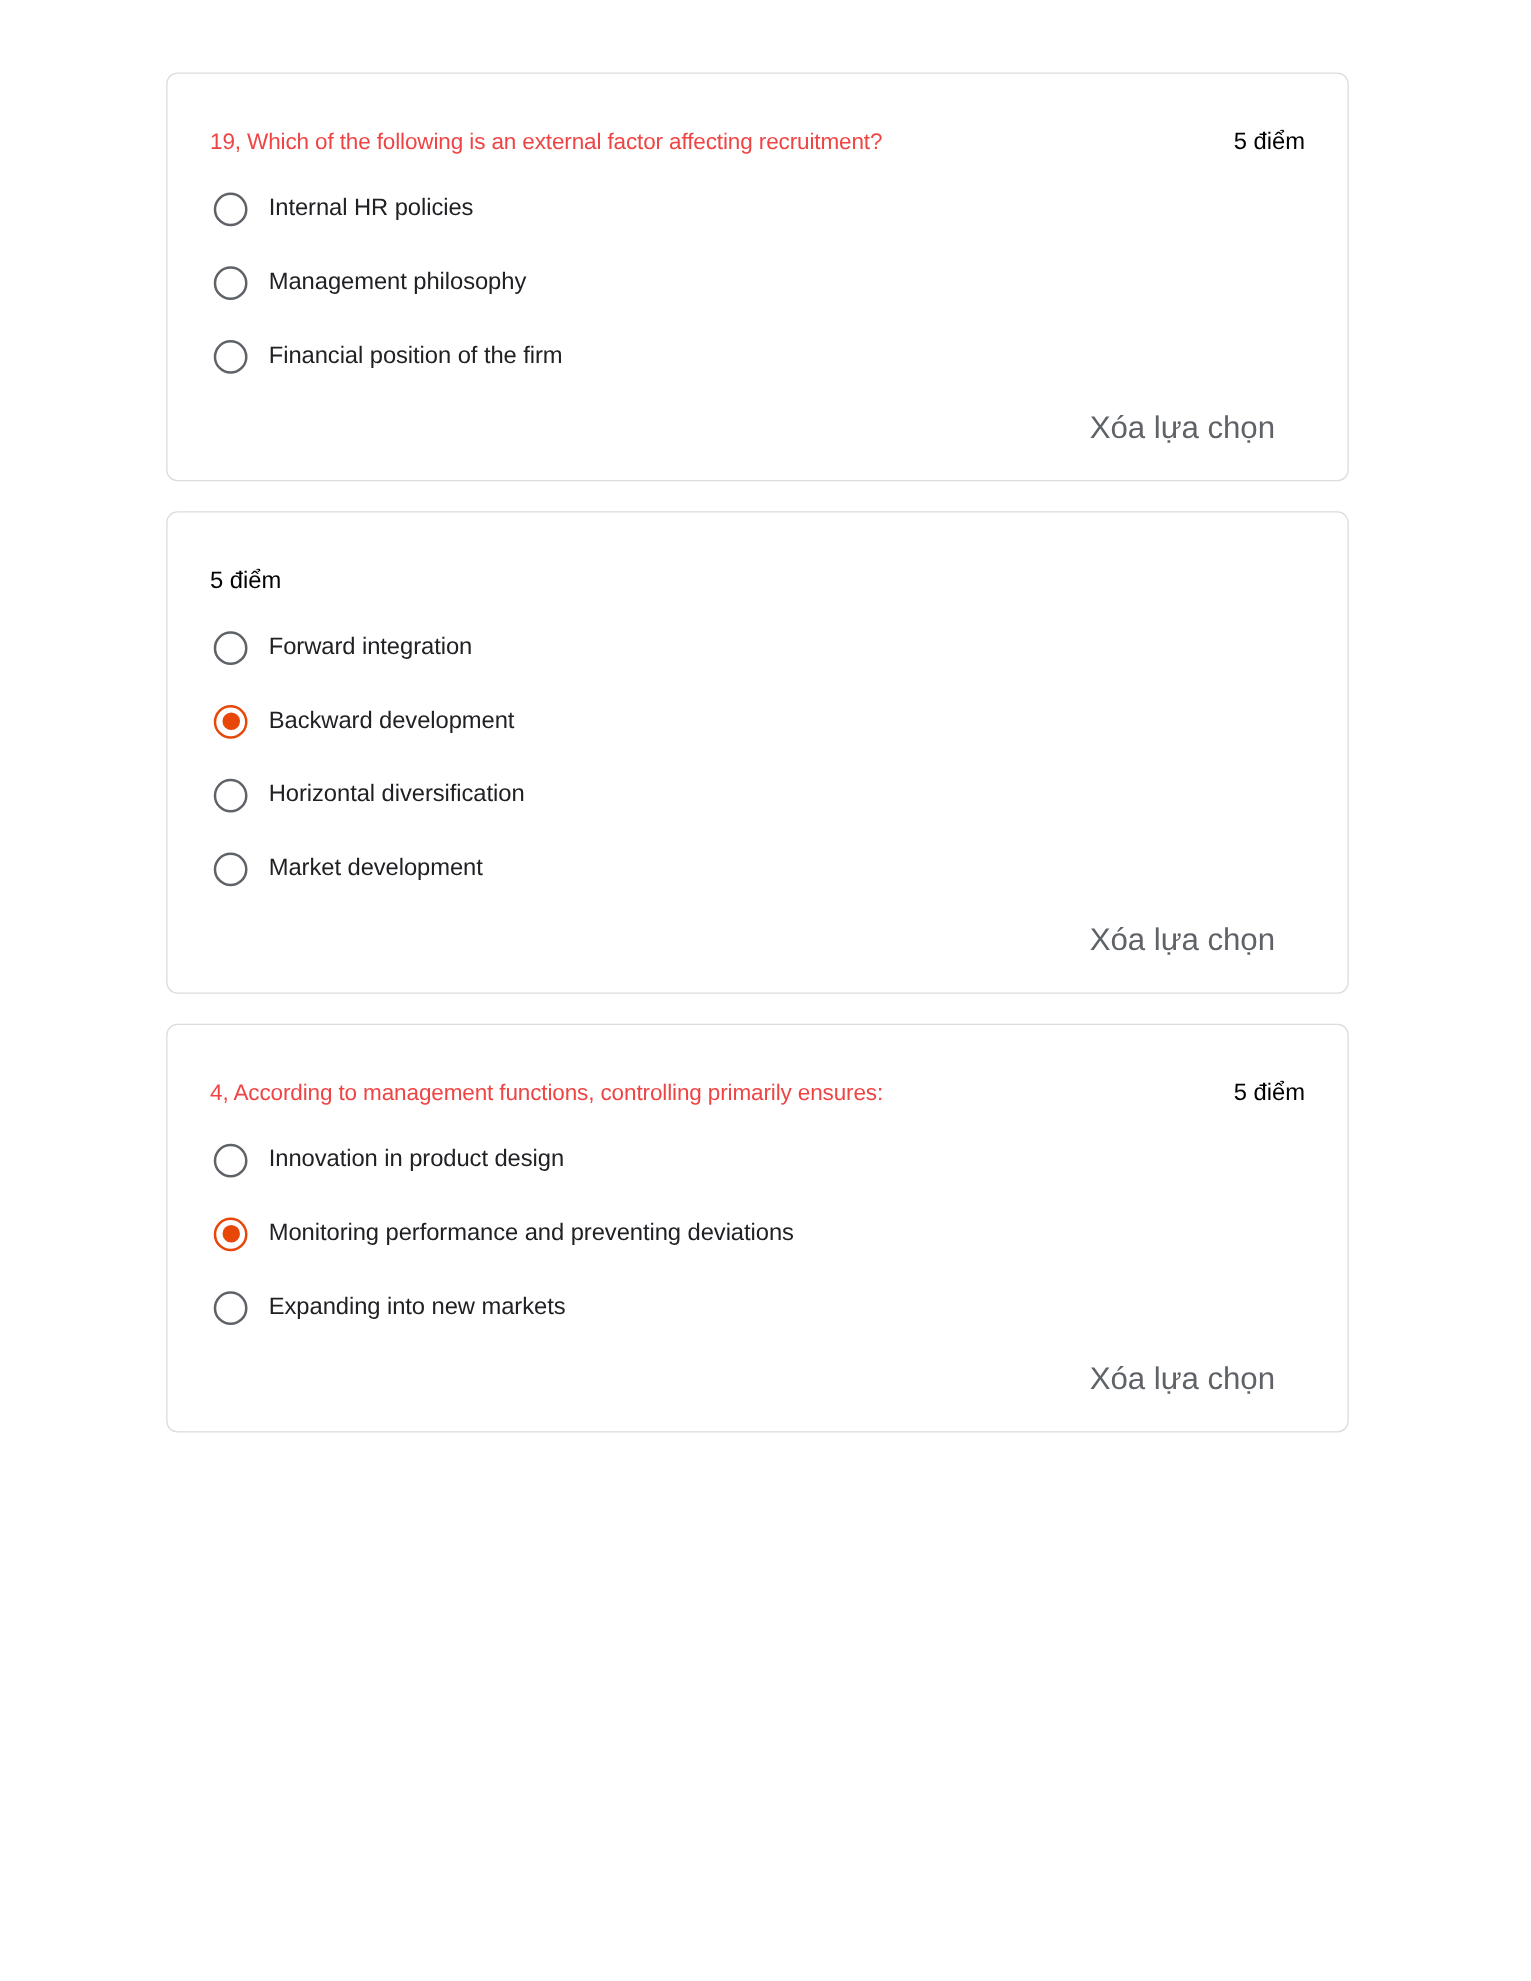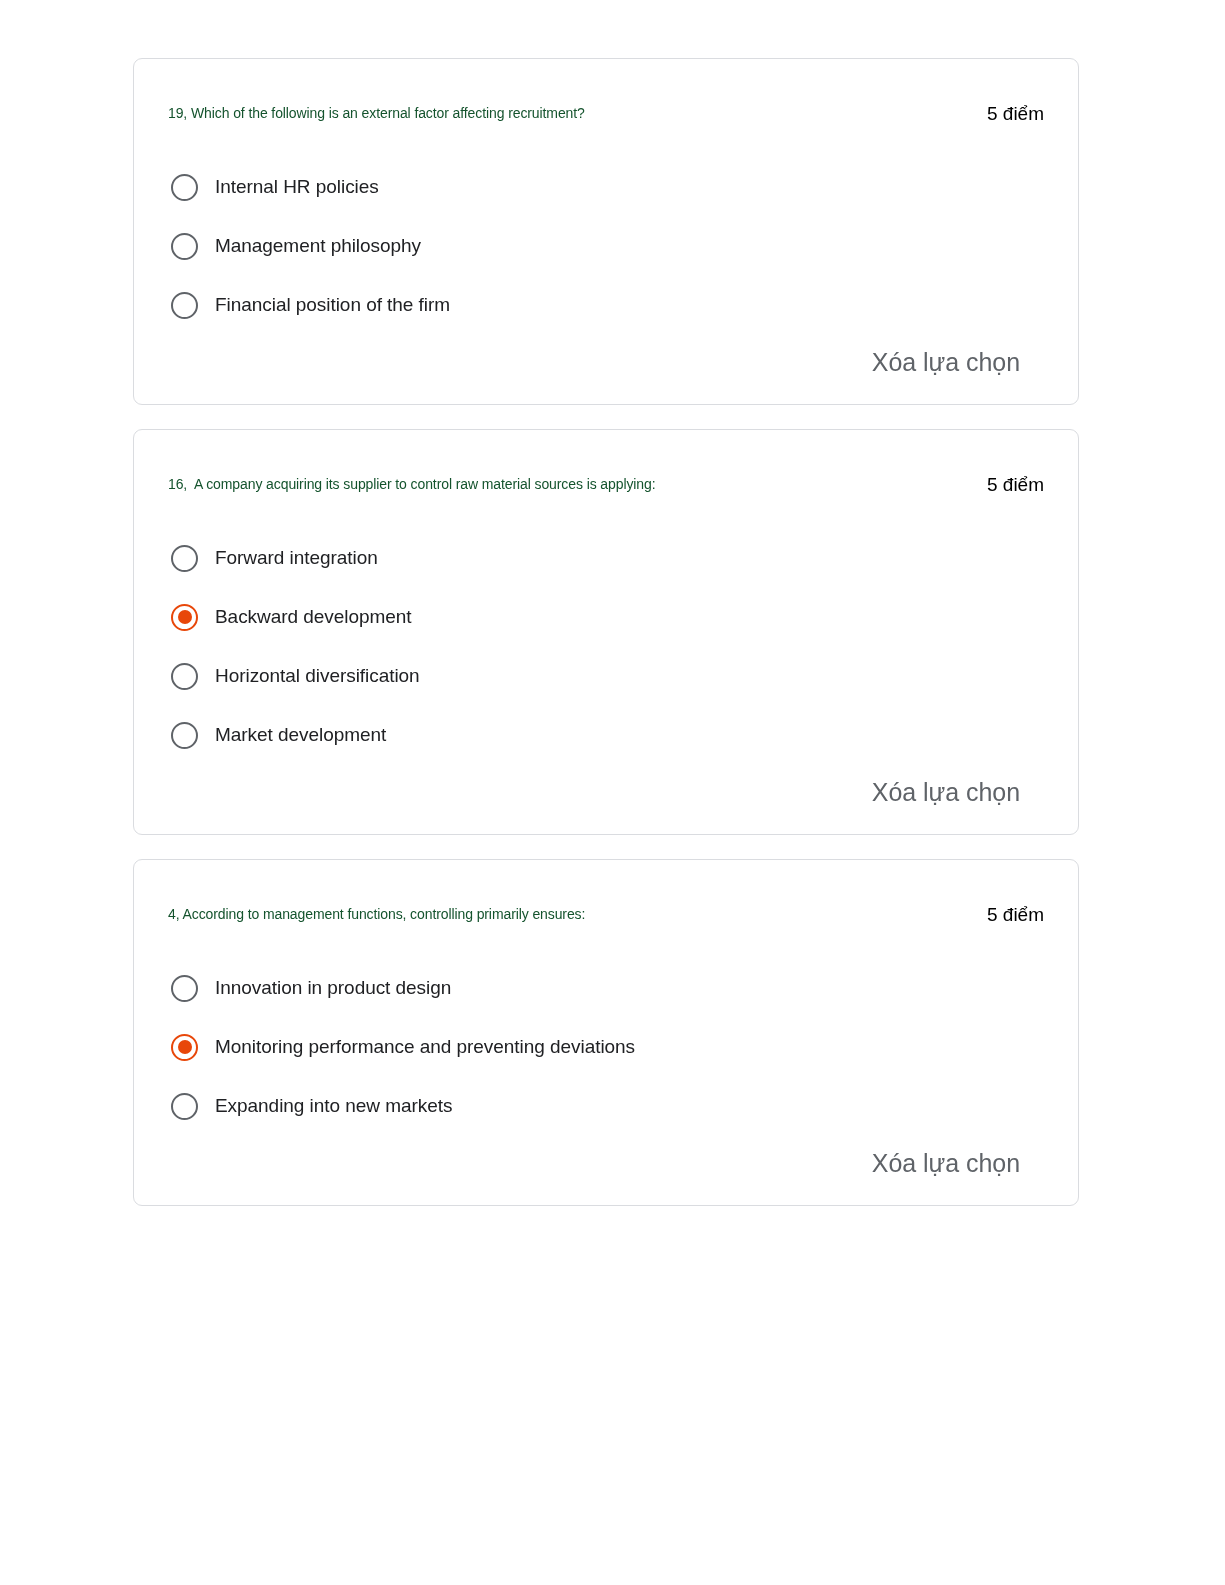--- a/index.html
+++ b/index.html
@@ -31,39 +31,39 @@
     margin-bottom: 24px;
   }
   .q-head {
     display: flex;
     align-items: flex-start;
     justify-content: space-between;
     gap: 24px;
   }
   .q-title {
     flex: 1 1 auto;
-    font-size: 14px;
+    font-size: 18px;
     line-height: 36px;
-    color: #14532d;
+    color: #ef4444;
     font-weight: 400;
     letter-spacing: -0.1px;
     white-space: pre-wrap;
     overflow: hidden;
     max-height: 72px;
   }
   .q-points {
     flex: 0 0 auto;
     font-size: 19px;
     line-height: 36px;
     color: #000000;
     white-space: nowrap;
     padding-top: 1px;
   }
   .options {
-    margin-top: 38px;
+    margin-top: 18px;
   }
   .option-row {
     display: flex;
     align-items: center;
     height: 34px;
     margin-bottom: 25px;
   }
   .option-row:last-child {
     margin-bottom: 0;
   }
@@ -139,21 +139,20 @@
         <span class="option-label">Financial position of the firm</span>
       </div>
     </div>
     <div class="card-footer">
       <span class="clear-link">Xóa lựa chọn</span>
     </div>
   </div>
 
   <div class="question-card card-2">
     <div class="q-head">
-      <div class="q-title">16,  A company acquiring its supplier to control raw material sources is applying:</div>
       <div class="q-points">5 điểm</div>
     </div>
     <div class="options">
       <div class="option-row">
         <span class="radio"></span>
         <span class="option-label">Forward integration</span>
       </div>
       <div class="option-row">
         <span class="radio selected"></span>
         <span class="option-label">Backward development</span>

